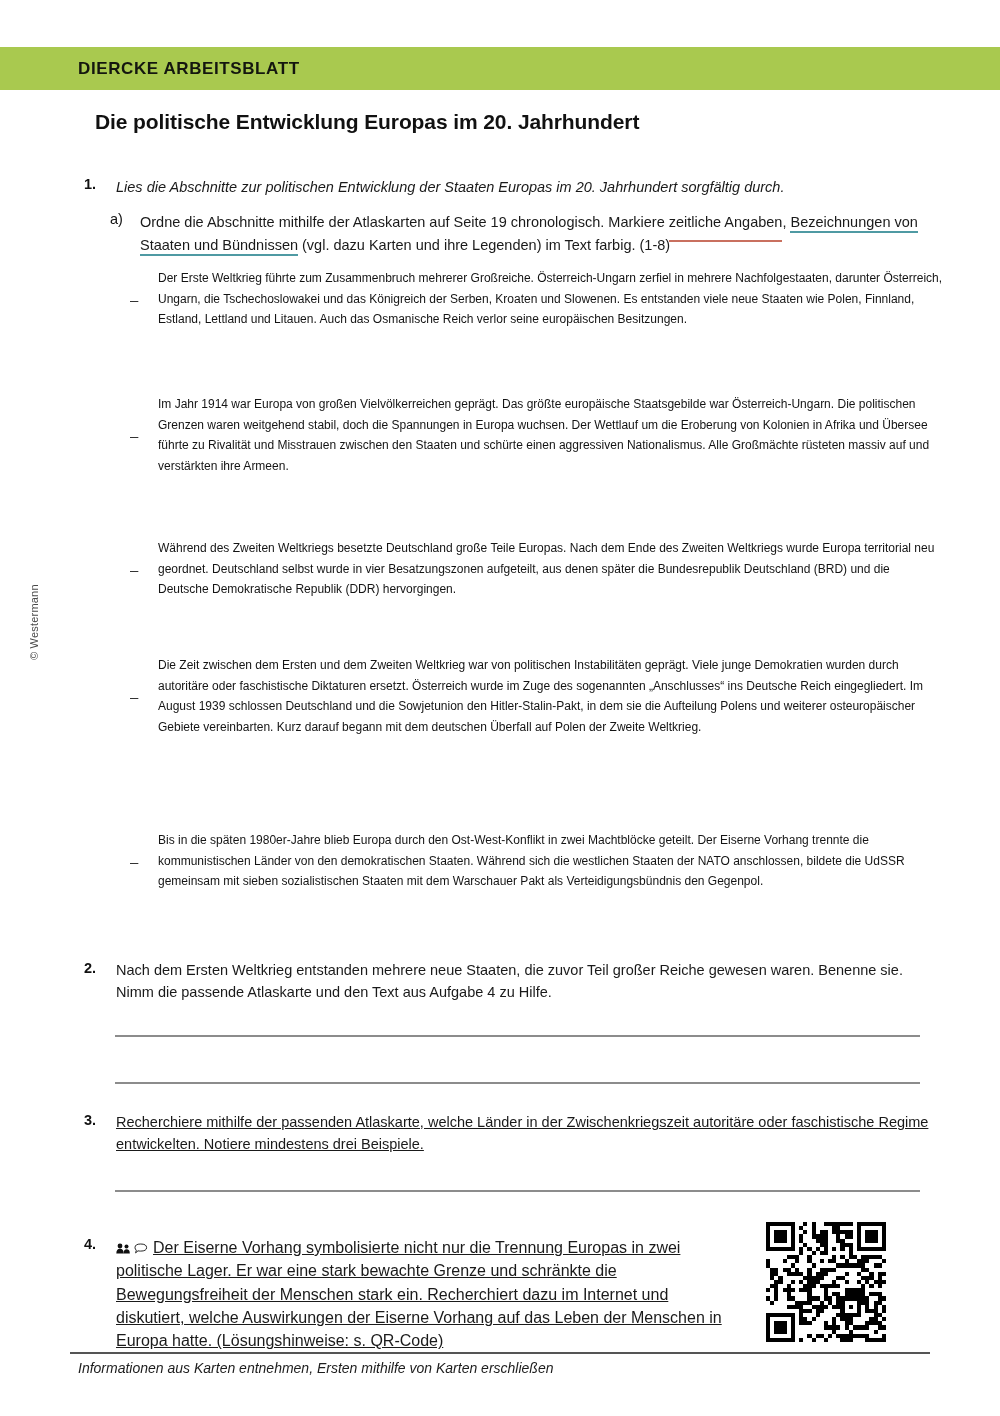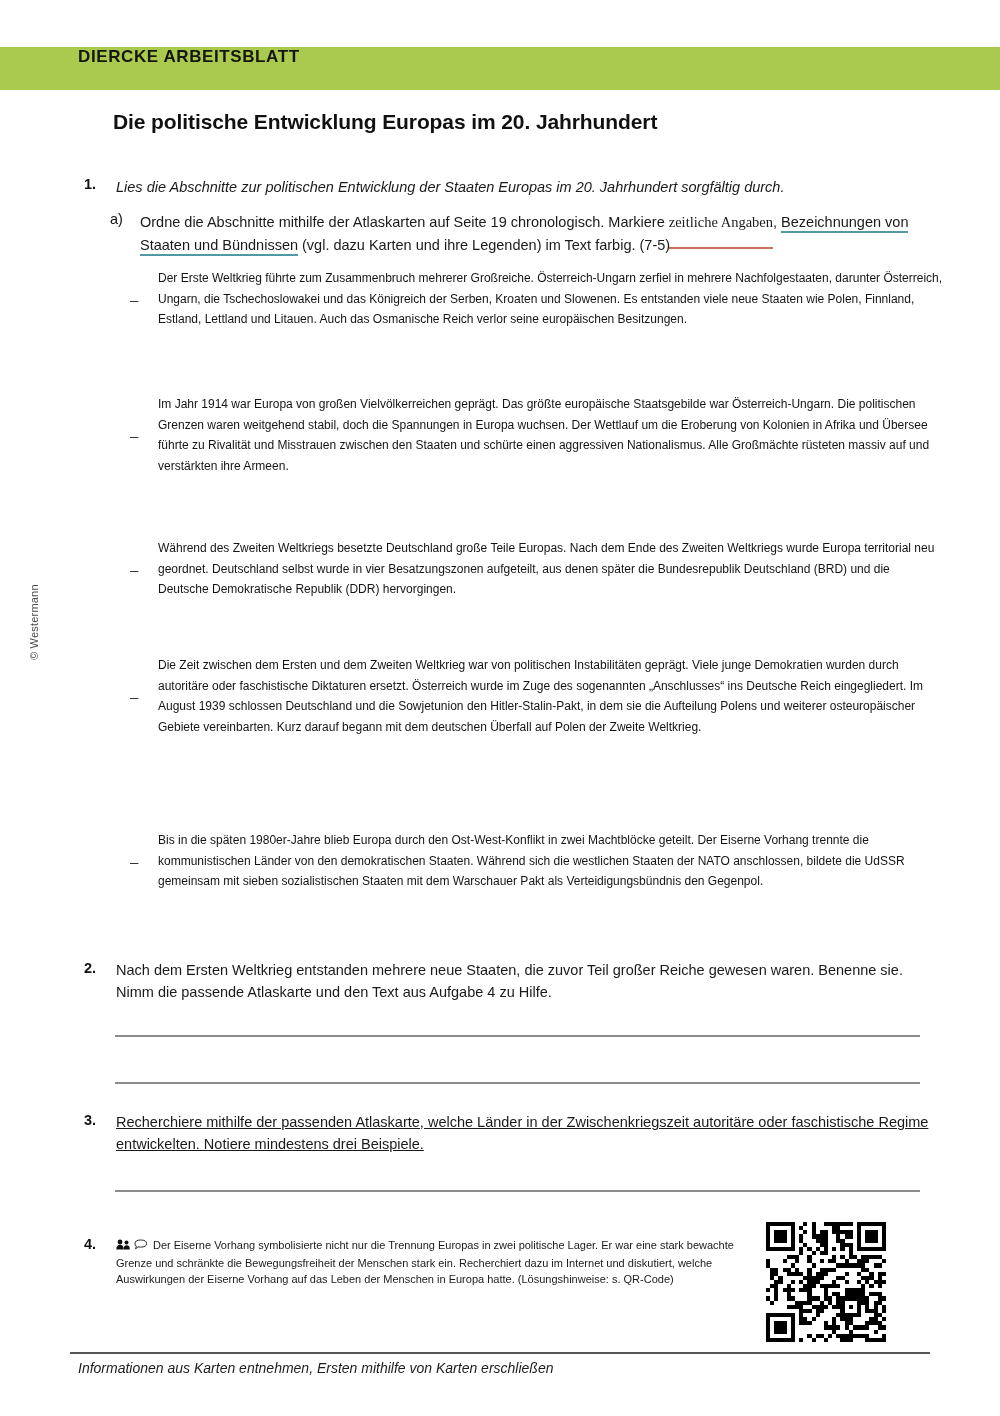--- a/index.html
+++ b/index.html
@@ -18,39 +18,39 @@
 
   
   .header-bar {
     position: absolute;
     left: 0;
     top: 47px;
     width: 1000px;
     height: 43px;
     background: #a9c94f;
     display: flex;
+    align-items: center;
   }
   .header-bar .brand {
     margin-left: 78px;
     font-size: 17px;
     font-weight: bold;
     letter-spacing: 0.6px;
     color: #14160f;
   }
 
   
   .page-title {
     position: absolute;
     left: 95px;
     top: 110px;
     font-size: 21px;
     font-weight: bold;
     color: #111111;
     letter-spacing: -0.1px;
-    margin-left: 18px;
   }
 
   
   .copyright {
     position: absolute;
     left: 28px;
     top: 660px;
     width: 130px;
     font-size: 11px;
     color: #4a4a4a;
@@ -98,22 +98,21 @@
     font-size: 14.5px;
     color: #111;
   }
   #subtask-a .sub-body {
     font-size: 14.5px;
     line-height: 1.62;
     width: 800px;
   }
   .mark-red {
     border-bottom: 2px solid #c9705f;
-    padding-bottom: 17px;
-    font-family: Liberation Serif, serif;
+    padding-bottom: 10px;
   }
   .mark-teal {
     border-bottom: 2px solid #4f9aa3;
     padding-bottom: 1px;
   }
 
   
   .para-block {
     position: absolute;
     left: 130px;
@@ -142,21 +141,21 @@
   #para-5 { top: 830px; }
 
   
   #task-2 { left: 84px; top: 960px; width: 860px; }
   #task-2 .task-body { width: 810px; line-height: 1.5; }
 
   #task-3 { left: 84px; top: 1112px; width: 860px; }
   #task-3 .task-body { width: 815px; line-height: 1.5; text-decoration: underline; }
 
   #task-4 { left: 84px; top: 1236px; width: 680px; }
-  #task-4 .task-body { width: 620px; line-height: 1.46; font-size: 11px; }
+  #task-4 .task-body { width: 620px; line-height: 1.46; font-size: 16px; text-decoration: underline; }
 
   .social-icons {
     display: inline-block;
     margin-right: 5px;
     vertical-align: baseline;
     letter-spacing: 2px;
     font-size: 13px;
     color: #111;
   }
 
@@ -212,21 +211,21 @@
 
 <div class="copyright">© Westermann</div>
 
 <div class="task" id="task-1">
   <div class="task-num">1.</div>
   <div class="task-body">Lies die Abschnitte zur politischen Entwicklung der Staaten Europas im 20. Jahrhundert sorgfältig durch.</div>
 </div>
 
 <div id="subtask-a">
   <div class="sub-label">a)</div>
-  <div class="sub-body"><span>Ordne die Abschnitte mithilfe der Atlaskarten auf Seite 19 chronologisch. Markiere </span><span class="mark-red">zeitliche Angaben</span><span>, </span><span class="mark-teal">Bezeichnungen von Staaten und Bündnissen</span><span> (vgl. dazu Karten und ihre Legenden) im Text farbig. (7-5)</span></div>
+  <div class="sub-body"><span>Ordne die Abschnitte mithilfe der Atlaskarten auf Seite 19 chronologisch. Markiere </span><span class="mark-red">zeitliche Angaben</span><span>, </span><span class="mark-teal">Bezeichnungen von Staaten und Bündnissen</span><span> (vgl. dazu Karten und ihre Legenden) im Text farbig. (1-8)</span></div>
 </div>
 
 <div class="para-block" id="para-1">
   <div class="para-dash">–</div>
   <div class="para-text">Der Erste Weltkrieg führte zum Zusammenbruch mehrerer Großreiche. Österreich-Ungarn zerfiel in mehrere Nachfolgestaaten, darunter Österreich, Ungarn, die Tschechoslowakei und das Königreich der Serben, Kroaten und Slowenen. Es entstanden viele neue Staaten wie Polen, Finnland, Estland, Lettland und Litauen. Auch das Osmanische Reich verlor seine europäischen Besitzungen.</div>
 </div>
 
 <div class="para-block" id="para-2">
   <div class="para-dash">–</div>
   <div class="para-text">Im Jahr 1914 war Europa von großen Vielvölkerreichen geprägt. Das größte europäische Staatsgebilde war Österreich-Ungarn. Die politischen Grenzen waren weitgehend stabil, doch die Spannungen in Europa wuchsen. Der Wettlauf um die Eroberung von Kolonien in Afrika und Übersee führte zu Rivalität und Misstrauen zwischen den Staaten und schürte einen aggressiven Nationalismus. Alle Großmächte rüsteten massiv auf und verstärkten ihre Armeen.</div>

